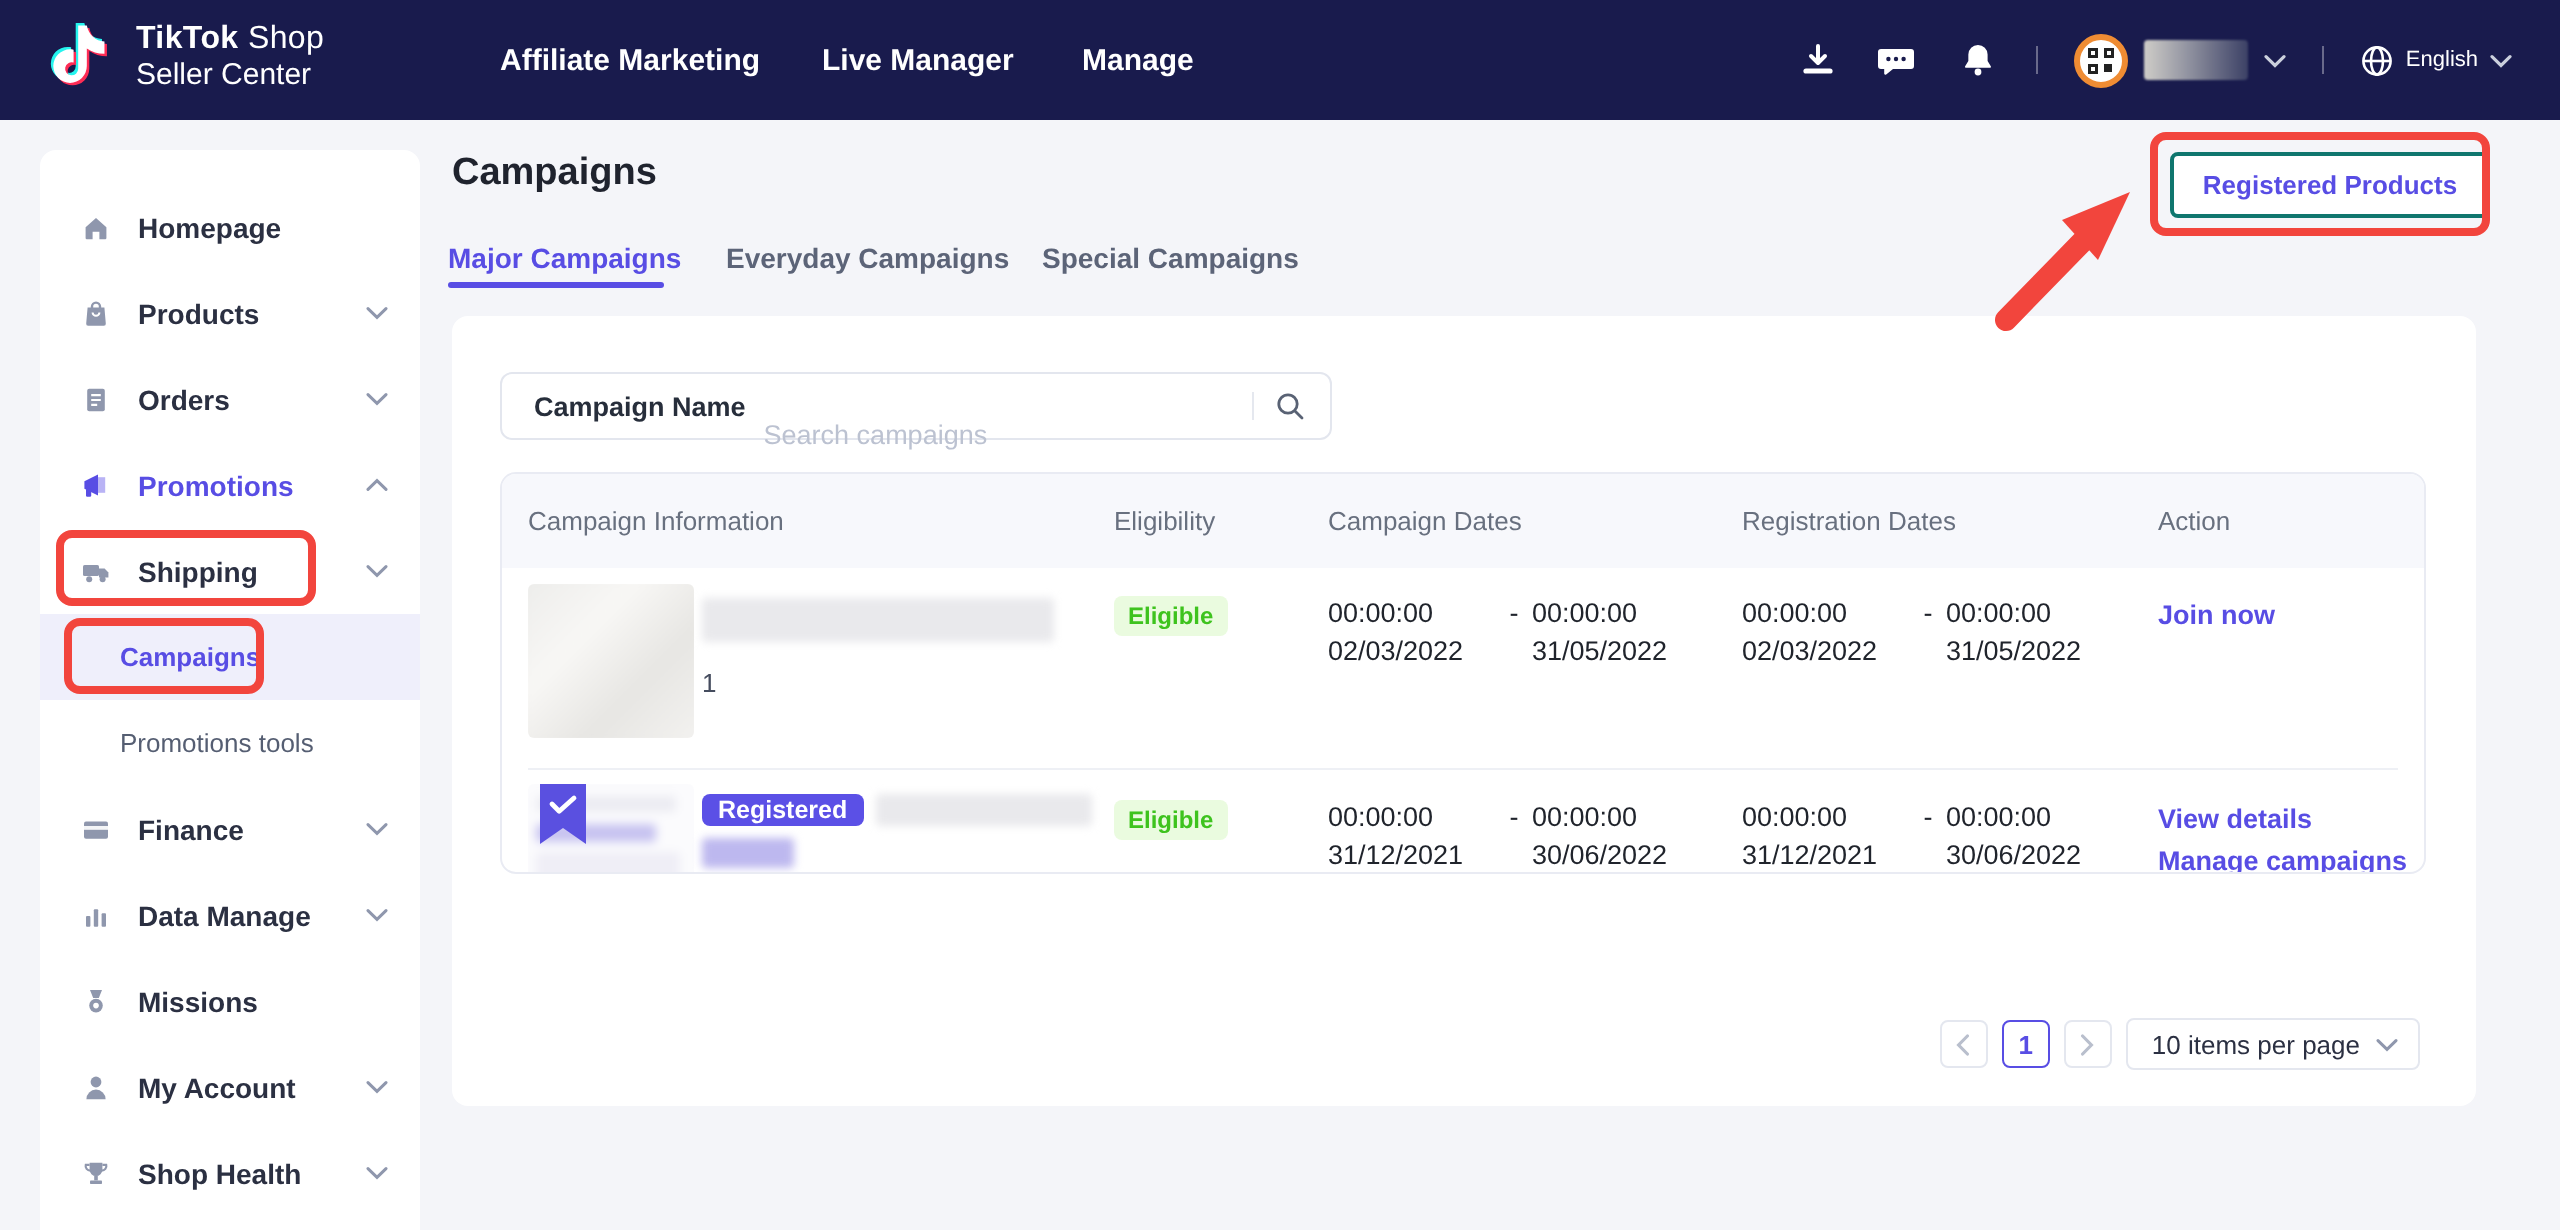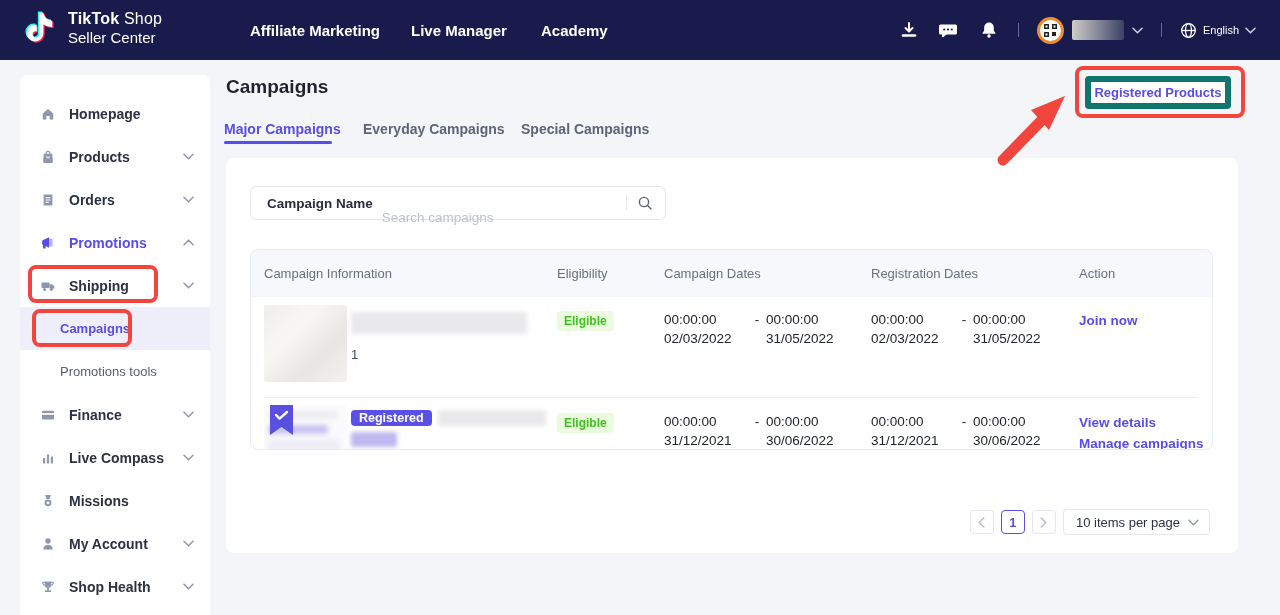--- a/index.html
+++ b/index.html
@@ -34,36 +34,36 @@
   .side-sub { height:43px; display:flex; align-items:center; padding-left:40px; font-size:13px; cursor:pointer; }
   .side-sub.selected { background:#efeffb; color:#584de4; font-weight:600; }
   .side-sub.plain { color:#555e72; font-weight:400; }
   .chev { flex-shrink:0; }
   
   .page-title { position:absolute; left:226px; top:76px; font-size:19px; font-weight:700; color:#1f232e; }
   .tab { position:absolute; top:121px; font-size:14px; font-weight:600; color:#5c6478; cursor:pointer; }
   .tab.active { color:#584de4; }
   .tab-0 { left:224px; } .tab-1 { left:363px; } .tab-2 { left:521px; }
   .tab-underline { position:absolute; left:224px; top:141px; width:108px; height:3px; border-radius:2px; background:#584de4; }
-  .reg-btn { position:absolute; left:1085px; top:76px; width:146px; height:33px; background:#fff; border:6px solid #0f766e; border-radius:4px; color:#584de4; font-size:13px; font-weight:600; display:flex; align-items:center; justify-content:center; cursor:pointer; font-family:"Liberation Sans",sans-serif; }
+  .reg-btn { position:absolute; left:1085px; top:76px; width:160px; height:33px; background:#fff; border:2px solid #0f766e; border-radius:4px; color:#584de4; font-size:13px; font-weight:600; display:flex; align-items:center; justify-content:center; cursor:pointer; font-family:"Liberation Sans",sans-serif; }
   
   .anno { position:absolute; border:4px solid #f2453d; border-radius:8px; z-index:40; pointer-events:none; }
   .anno-regbtn { left:1075px; top:66px; width:170px; height:52px; }
   .anno-promotions { left:28px; top:265px; width:130px; height:38px; }
   .anno-campaigns { left:32px; top:309px; width:100px; height:38px; }
   .anno-arrow { position:absolute; left:995px; top:90px; z-index:41; pointer-events:none; }
   
   .card { position:absolute; left:226px; top:158px; width:1012px; height:395px; background:#fff; border-radius:8px; z-index:6; }
   .searchbox { position:absolute; left:24px; top:28px; width:416px; height:34px; border:1px solid #e3e6ee; border-radius:6px; display:flex; align-items:center; padding:0 12px 0 16px; background:#fff; }
   .search-label { font-size:13.5px; font-weight:600; color:#272e3b; margin-right:9px; white-space:nowrap; }
   .search-input { flex:1; border:none; outline:none; font-size:13.5px; color:#272e3b; font-family:"Liberation Sans",sans-serif; background:transparent; min-width:0;margin-top:28px; }
   .search-input::placeholder { color:#bcc2d1; }
   .search-div { width:1px; height:14px; background:#e5e8ef; margin:0 10px 0 6px; }
   
-  .tbl { position:absolute; left:24px; top:91px; width:963px; height:201px; border:1px solid #e9ebf3; border-radius:8px; overflow:hidden; background:#fff; }
+  .tbl { position:absolute; left:24px; top:78px; width:963px; height:201px; border:1px solid #e9ebf3; border-radius:8px; overflow:hidden; background:#fff; }
   .tbl-head { position:absolute; left:0; top:0; width:100%; height:47px; background:#f7f8fc; }
   .th { position:absolute; top:16px; font-size:13px; color:#68707f; }
   .c-info { left:13px; } .c-elig { left:306px; } .c-cd { left:413px; } .c-rd { left:620px; } .c-act { left:828px; }
   .rowline { position:absolute; left:13px; right:13px; height:1px; background:#eef0f5; }
   .trow { position:absolute; left:0; width:100%; }
   .trow1 { top:47px; height:100px; } .trow2 { top:147px; height:110px; }
   .cell { position:absolute; top:0; }
   .thumb { position:absolute; left:13px; top:8px; width:83px; height:77px; border-radius:3px; overflow:hidden; }
   .thumb-inner { position:absolute; inset:-4px; filter:blur(2.5px); }
   .t1 { background:linear-gradient(135deg,#ececea 0%,#f8f7f5 35%,#e7e6e3 65%,#f4f3f1 100%); }
@@ -98,21 +98,21 @@
       </span>
       <span class="brand-text">
         <div class="brand-l1"><b>TikTok</b> <span>Shop</span></div>
         <div class="brand-l2">Seller Center</div>
       </span>
     </div>
 
     <nav>
       <span class="topnav-item tn-0">Affiliate Marketing</span>
       <span class="topnav-item tn-1">Live Manager</span>
-      <span class="topnav-item tn-2">Academy</span>
+      <span class="topnav-item tn-2">Manage</span>
     </nav>
 
     <div class="top-right">
       <span class="tico">
         <svg width="20" height="20" viewBox="0 0 20 20" fill="none" stroke="#fff" stroke-width="2" stroke-linecap="round" stroke-linejoin="round">
           <path d="M10 3v8"></path>
             <path d="M6.5 8 10 11.5 13.5 8"></path>
             <path d="M4 15.5h12" stroke-width="2.6"></path>
         </svg>
       </span>
@@ -229,21 +229,21 @@
       <svg class="chev" width="11" height="7" viewBox="0 0 11 7" fill="none" stroke="#8f97ad" stroke-width="1.5" stroke-linecap="round">
           <path d="M1 1.3 5.5 5.7 10 1.3"></path>
         </svg>
     </div>
     <div class="side-item">
       <svg width="16" height="16" viewBox="0 0 16 16" fill="#8f97ad">
           <rect x="3" y="8" width="2.2" height="5.4" rx=".5"></rect>
           <rect x="6.9" y="4.6" width="2.2" height="8.8" rx=".5"></rect>
           <rect x="10.8" y="6.6" width="2.2" height="6.8" rx=".5"></rect>
         </svg>
-      <span class="lbl">Live Compass</span>
+      <span class="lbl">Data Manage</span>
       <svg class="chev" width="11" height="7" viewBox="0 0 11 7" fill="none" stroke="#8f97ad" stroke-width="1.5" stroke-linecap="round">
           <path d="M1 1.3 5.5 5.7 10 1.3"></path>
         </svg>
     </div>
     <div class="side-item">
       <svg width="16" height="16" viewBox="0 0 16 16" fill="#8f97ad">
           <path d="M5 2h6l-1.6 4H6.6z"></path>
           <circle cx="8" cy="9.8" r="3.4"></circle>
           <circle cx="8" cy="9.8" r="1.4" fill="#fff"></circle>
         </svg>

